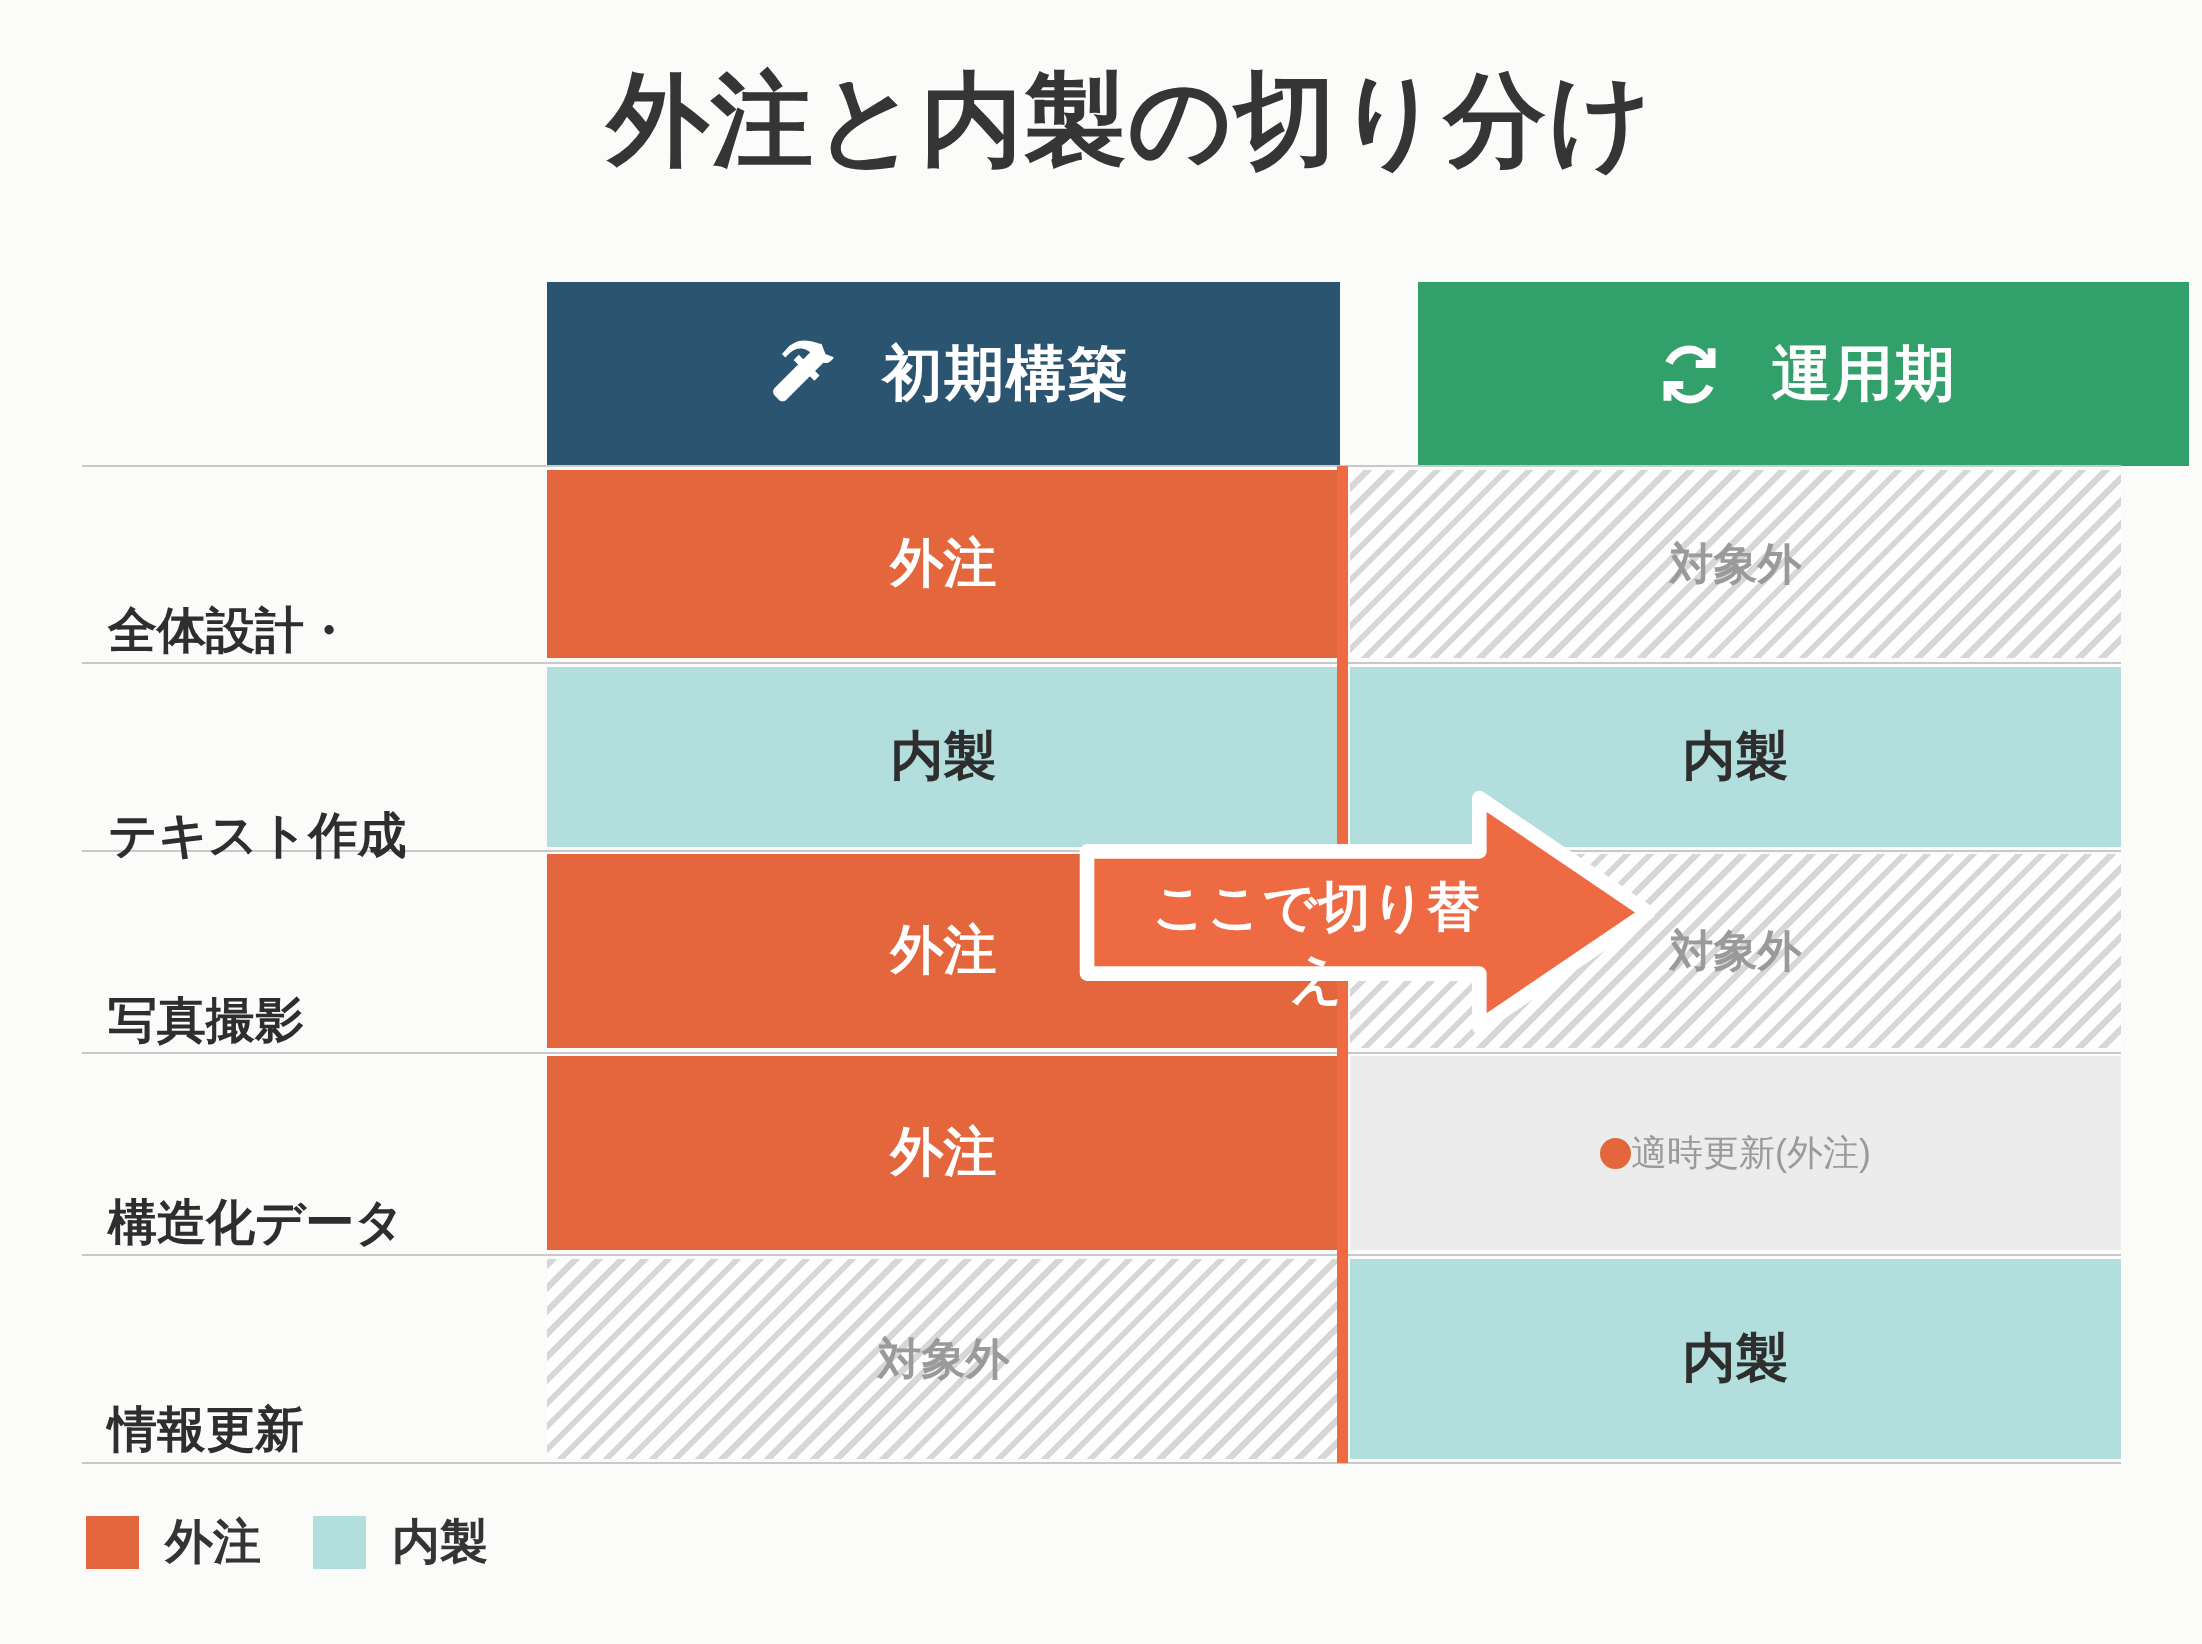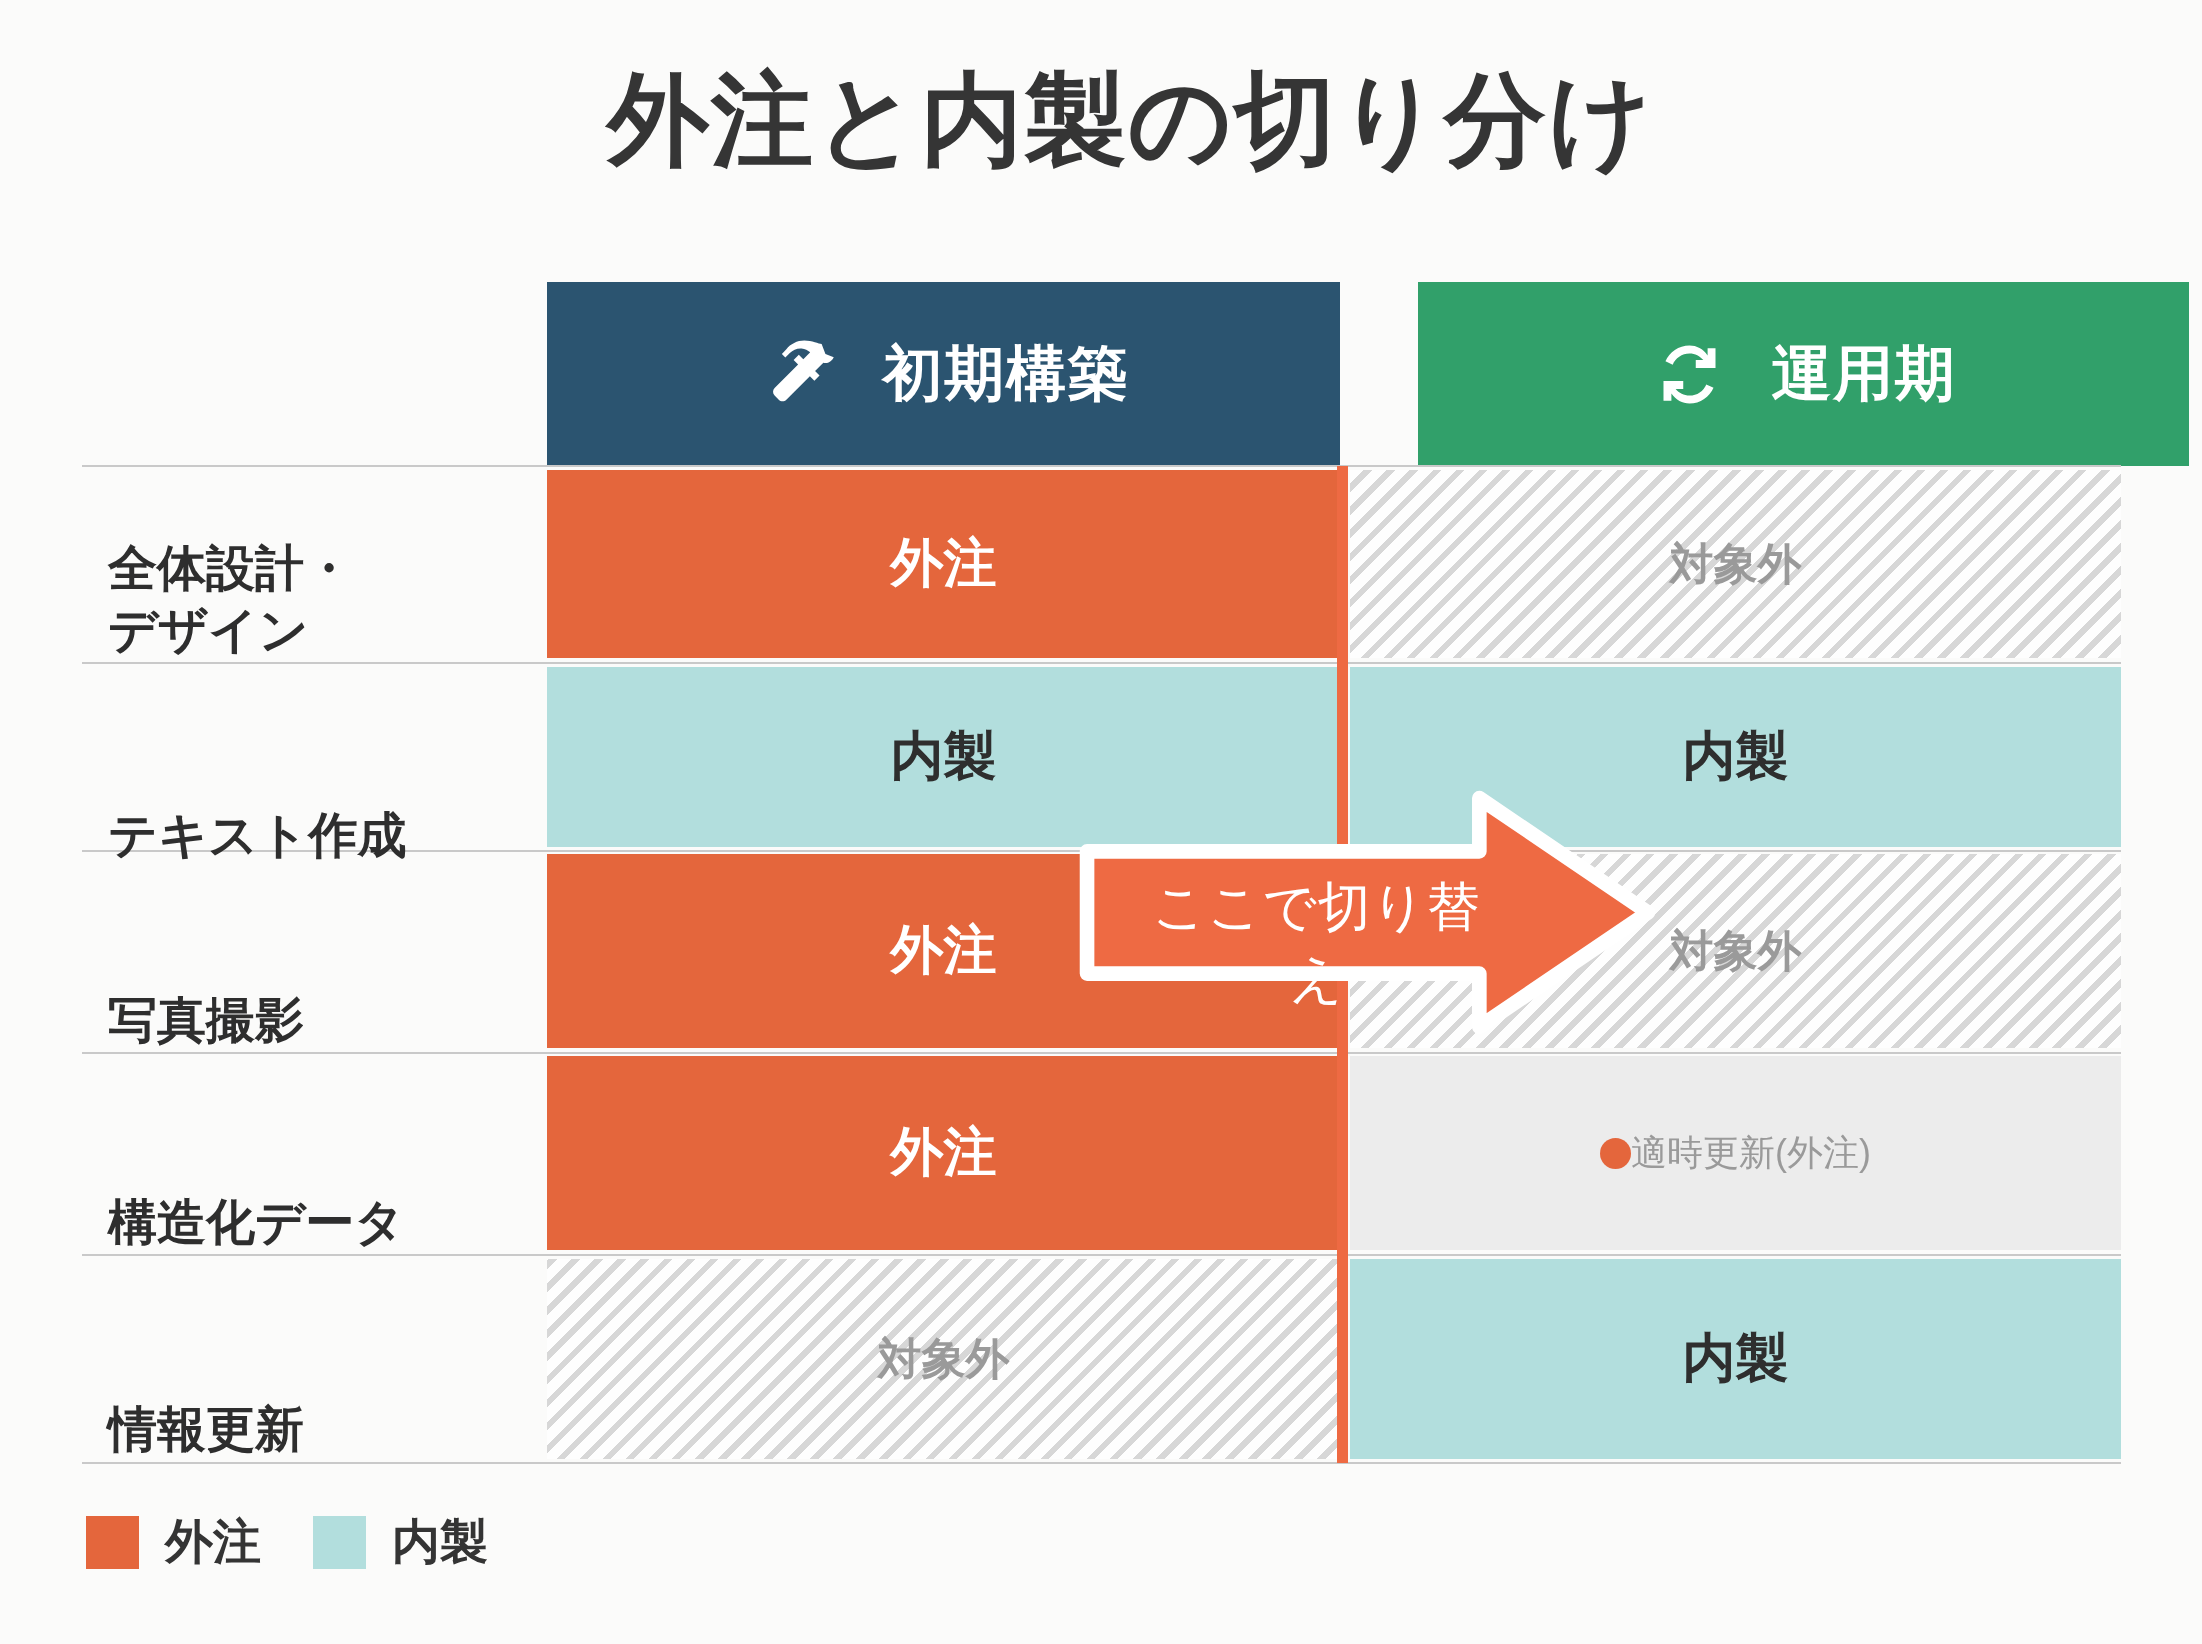--- a/index.html
+++ b/index.html
@@ -135,21 +135,21 @@
     height: 267px;
     z-index: 40;
   }
   .arrow-label {
     position: absolute;
     left: 52px;
     top: 93px;
     width: 379px;
     text-align: center;
     font-size: 53px;
-    font-weight: normal;
+    font-weight: bold;
     color: #ffffff;
     letter-spacing: 0.9px;
     pointer-events: none;
   }
 
   
   .legend {
     position: absolute;
     left: 86px;
     top: 1510px;
@@ -196,21 +196,20 @@
   <div class="hrule" style="top:183px"></div>
   <div class="hrule" style="top:380px"></div>
   <div class="hrule" style="top:568px"></div>
   <div class="hrule" style="top:770px"></div>
   <div class="hrule" style="top:972px"></div>
   <div class="hrule" style="top:1180px"></div>
 
   <div class="row-label" style="top:186px; height:194px;">
     <div>
       <div>全体設計・</div>
-      <div>デザイン</div>
     </div>
   </div>
   <div class="cell c-a gaichu" style="top:188px; height:188px;">外注</div>
   <div class="cell c-b na" style="top:188px; height:188px;">対象外</div>
 
   <div class="row-label" style="top:400px; height:185px;">テキスト作成</div>
   <div class="cell c-a naisei" style="top:385px; height:180px;">内製</div>
   <div class="cell c-b naisei" style="top:385px; height:180px;">内製</div>
 
   <div class="row-label" style="top:570px; height:200px;">写真撮影</div>

